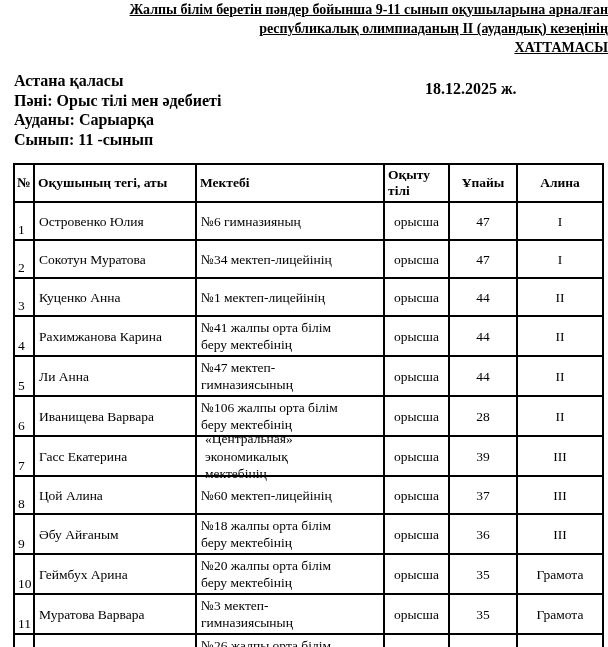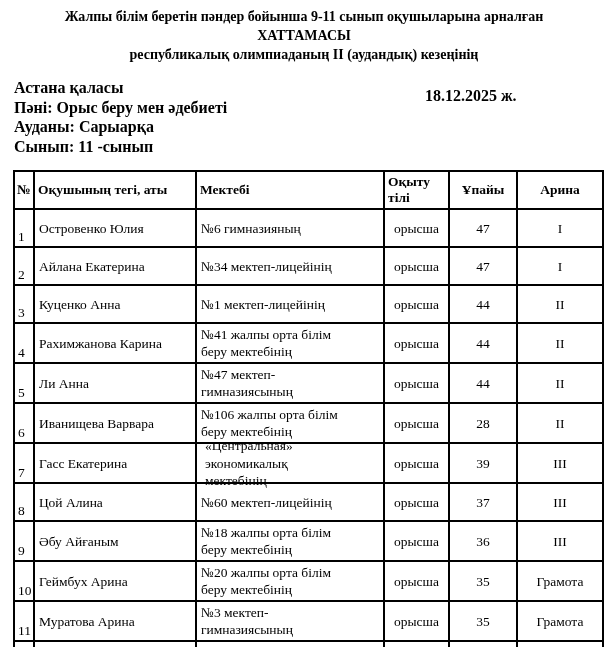--- a/index.html
+++ b/index.html
@@ -10,25 +10,25 @@
   body {
     width: 608px;
     height: 647px;
     overflow: hidden;
     position: relative;
     font-family: "Liberation Serif", "DejaVu Serif", serif;
     color: #000000;
     -webkit-font-smoothing: antialiased;
   }
   .title-block {
-    padding-top: 7px;
-    text-align: center;
+    text-align: right;
     font-weight: 700;
     font-size: 14px;
     line-height: 19px;
+    text-decoration: underline;
   }
   .info-block {
     margin: 14px 0 0 14px;
     font-weight: 700;
     font-size: 16px;
     line-height: 19.6px;
   }
   .info-row {
     position: relative;
   }
@@ -85,67 +85,67 @@
   }
   td.top-align { vertical-align: top; }
   tr.h38 { height: 38px; }
   tr.h40 { height: 40px; }
 </style>
 </head>
 <body>
 
 <div class="title-block">
   <div>Жалпы білім беретін пәндер бойынша 9-11 сынып оқушыларына арналған</div>
+  <div>республикалық олимпиаданың II (аудандық) кезеңінің</div>
   <div>ХАТТАМАСЫ</div>
-  <div>республикалық олимпиаданың II (аудандық) кезеңінің</div>
 </div>
 
 <div class="info-block">
   <div class="info-row">
     <span>Астана қаласы</span>
     <span class="date-value">18.12.2025 ж.</span>
   </div>
-  <div>Пәні: Орыс беру мен әдебиеті</div>
+  <div>Пәні: Орыс тілі мен әдебиеті</div>
   <div>Ауданы: Сарыарқа</div>
   <div>Сынып: 11 -сынып</div>
 </div>
 
 <table class="results">
   <colgroup>
     <col class="c-num">
       <col class="c-name">
       <col class="c-school">
       <col class="c-lang">
       <col class="c-pts">
       <col class="c-place">
   </colgroup>
   <thead>
     <tr class="h38">
       <th class="center">№</th>
       <th>Оқушының тегі, аты</th>
       <th>Мектебі</th>
       <th>Оқыту тілі</th>
       <th class="center">Ұпайы</th>
-      <th class="center">Арина</th>
+      <th class="center">Алина</th>
     </tr>
   </thead>
   <tbody>
     <tr class="h38">
       <td class="num-cell">1</td>
       <td>Островенко Юлия</td>
       <td>
           <div class="school-text">№6 гимназияның</div>
         </td>
       <td class="center">орысша</td>
       <td class="center">47</td>
       <td class="center">I</td>
     </tr>
     <tr class="h38">
       <td class="num-cell">2</td>
-      <td>Айлана Екатерина</td>
+      <td>Сокотун Муратова</td>
       <td>
           <div class="school-text">№34 мектеп-лицейінің</div>
         </td>
       <td class="center">орысша</td>
       <td class="center">47</td>
       <td class="center">I</td>
     </tr>
     <tr class="h38">
       <td class="num-cell">3</td>
       <td>Куценко Анна</td>
@@ -221,21 +221,21 @@
       <td>Геймбух Арина</td>
       <td>
           <div class="school-text">№20 жалпы орта білім беру мектебінің</div>
         </td>
       <td class="center">орысша</td>
       <td class="center">35</td>
       <td class="center">Грамота</td>
     </tr>
     <tr class="h40">
       <td class="num-cell">11</td>
-      <td>Муратова Арина</td>
+      <td>Муратова Варвара</td>
       <td>
           <div class="school-text">№3 мектеп-гимназиясының</div>
         </td>
       <td class="center">орысша</td>
       <td class="center">35</td>
       <td class="center">Грамота</td>
     </tr>
     <tr class="h40">
       <td class="num-cell"></td>
       <td></td>

